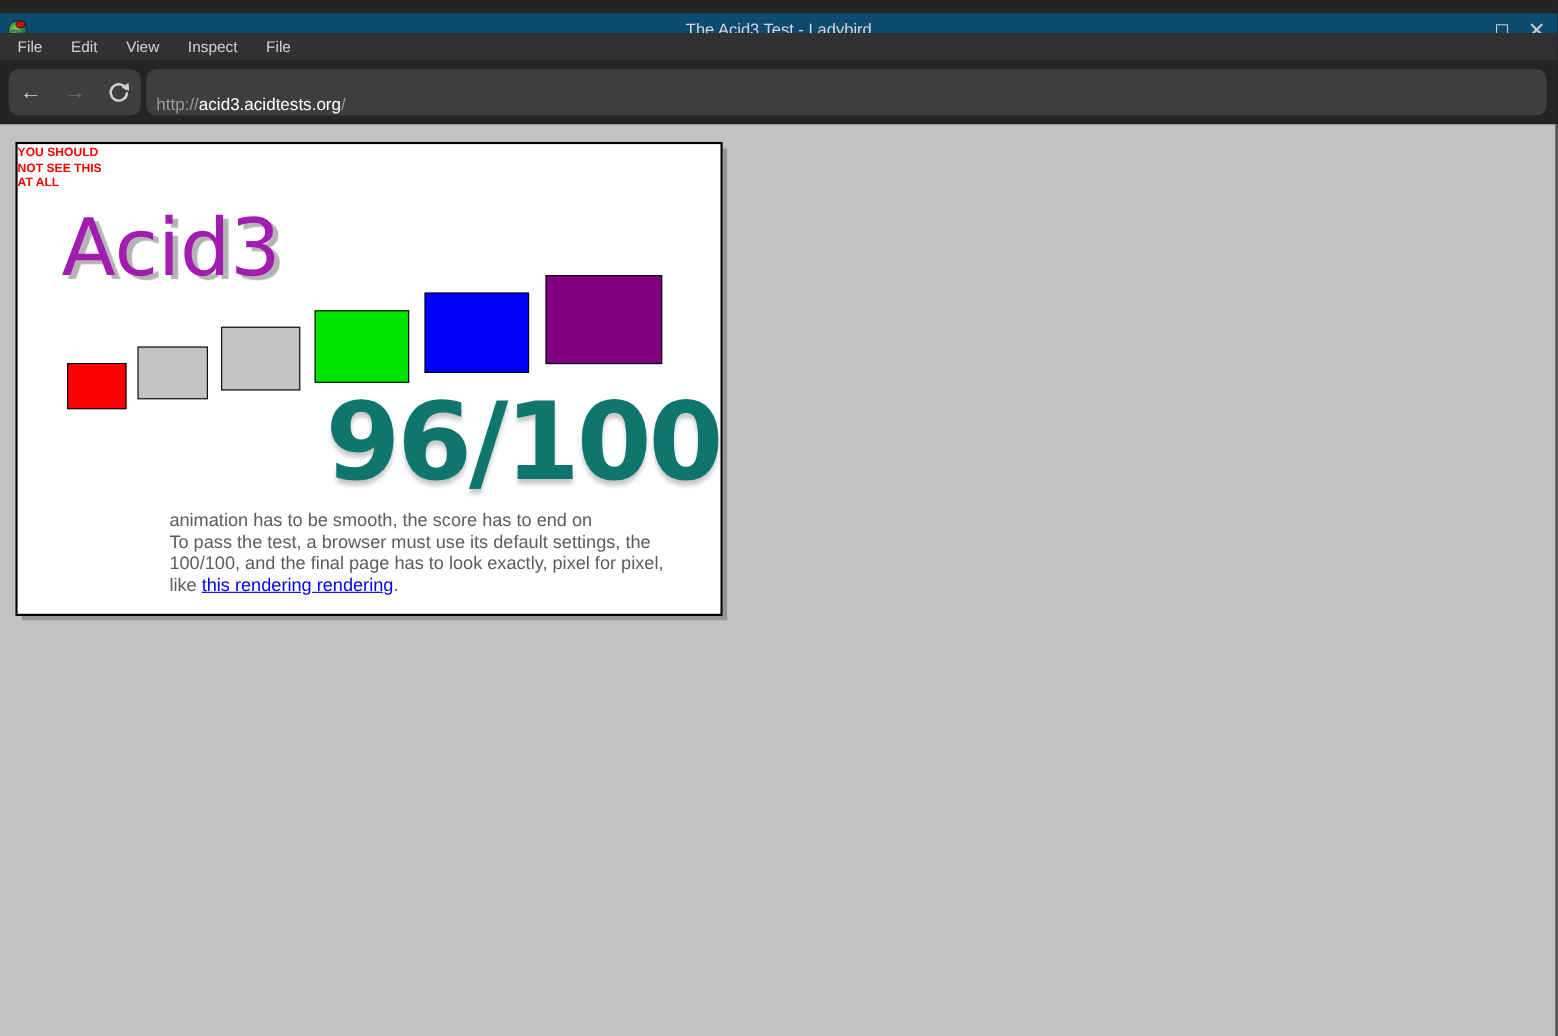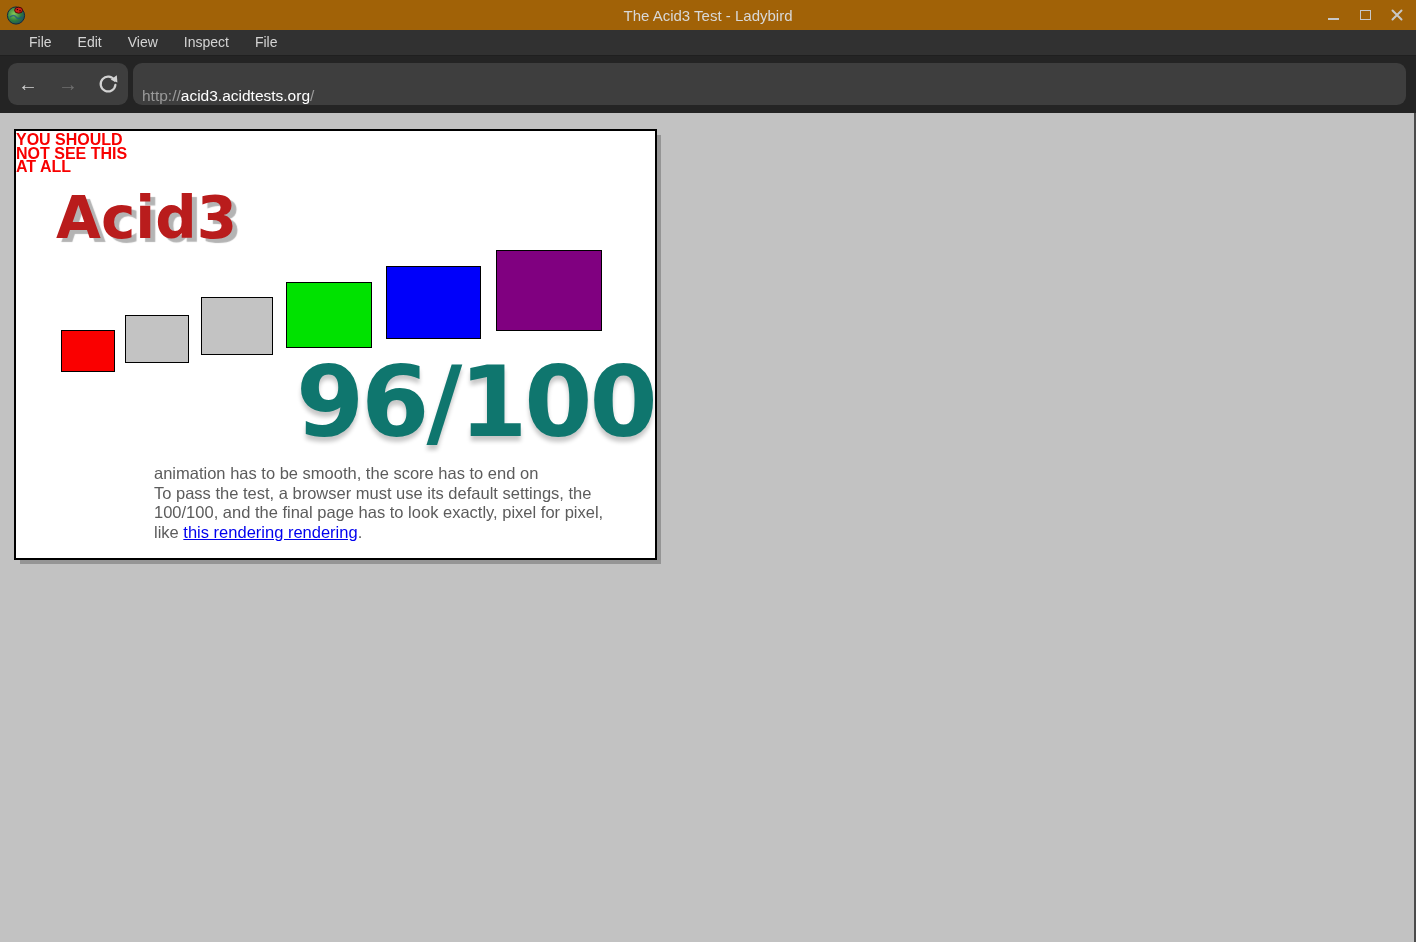--- a/index.html
+++ b/index.html
@@ -2,32 +2,32 @@
 <html><head>
 <meta charset="utf-8">
 <style>
   * { margin:0; padding:0; box-sizing:border-box; }
   html,body { width:1416px; height:942px; overflow:hidden; background:#000; }
   body { font-family:"Liberation Sans", sans-serif; }
 
   .browser-window { position:relative; width:1416px; height:942px; background:#242424; }
 
   
-  .titlebar { position:absolute; left:0; top:0; width:1416px; height:30px; background:#a16207;
+  .titlebar { position:absolute; left:0; top:12px; width:1416px; height:30px; background:#0c4a6e;
               display:flex; align-items:center; }
   .logo { position:absolute; left:6px; top:5px; width:20px; height:20px; }
   .window-title { position:absolute; left:0; right:0; text-align:center; color:#d8d8d8; font-size:15px; }
   .win-controls { position:absolute; right:8px; top:0; height:30px; display:flex; align-items:center; gap:10px; }
   .win-btn { width:22px; height:22px; display:flex; align-items:center; justify-content:center; cursor:default; }
   .min-glyph { width:11px; height:2px; background:#c8c8c8; margin-top:8px; }
   .max-glyph { width:11px; height:10px; border:1.6px solid #c8c8c8; }
 
   
   .menubar { position:absolute; left:0; top:30px; width:1416px; height:26px; background:#313131;
-             border-bottom:1px solid #1f1f1f; display:flex; align-items:center; padding-left:16px; }
+             border-bottom:1px solid #1f1f1f; display:flex; align-items:center; padding-left:3px; }
   .menu-item { color:#d4d4d4; font-size:14px; padding:0 13px; height:26px; line-height:25px; }
 
   
   .toolbar { position:absolute; left:0; top:56px; width:1416px; height:57px; background:#242424; }
   .nav-group { position:absolute; left:8px; top:7px; width:120px; height:42px; background:#3e3e3e;
                border-radius:9px; display:flex; align-items:center; justify-content:space-around; }
   .nav-btn { width:36px; height:36px; display:flex; align-items:center; justify-content:center;
              font-size:20px; color:#d2d2d2; }
   .nav-btn.disabled { color:#707070; }
   .urlbar { position:absolute; left:133px; top:7px; width:1273px; height:42px; background:#3e3e3e;
@@ -37,24 +37,24 @@
   .url-host { color:#ffffff; }
 
   
   .content { position:absolute; left:0; top:113px; width:1416px; height:829px; background:#c2c2c2;
              border-right:2px solid #4b4b4b; }
 
   .test-page { position:absolute; left:14px; top:16px; width:643px; height:431px; background:#ffffff;
                border:2px solid #000; box-shadow:5px 5px 0 -1px #959595; }
 
   .warning { position:absolute; left:0px; top:2px; color:#f80000; font-weight:bold;
-             font-size:16px; line-height:13.5px; font-family:"Liberation Sans", sans-serif; }
+             font-size:11px; line-height:13.5px; font-family:"Liberation Sans", sans-serif; }
 
   .acid-title { position:absolute; left:40px; top:58px; font-family:"DejaVu Sans", sans-serif;
-                font-weight:bold; font-size:58px; line-height:1; color:#b91c1c;
+                font-weight:normal; font-size:72px; line-height:1; color:#a21caf;
                 text-shadow:5px 4px 1px #b4b4b4; }
 
   .test-box { position:absolute; border:1.5px solid #000; }
   .box-1 { left:45px;  top:199px; width:54px;  height:42px; }
   .box-2 { left:109px; top:184px; width:64px;  height:48px; }
   .box-3 { left:185px; top:166px; width:72px;  height:58px; }
   .box-4 { left:270px; top:151px; width:86px;  height:66px; }
   .box-5 { left:370px; top:135px; width:95px;  height:73px; }
   .box-6 { left:480px; top:119px; width:106px; height:81px; }
 

